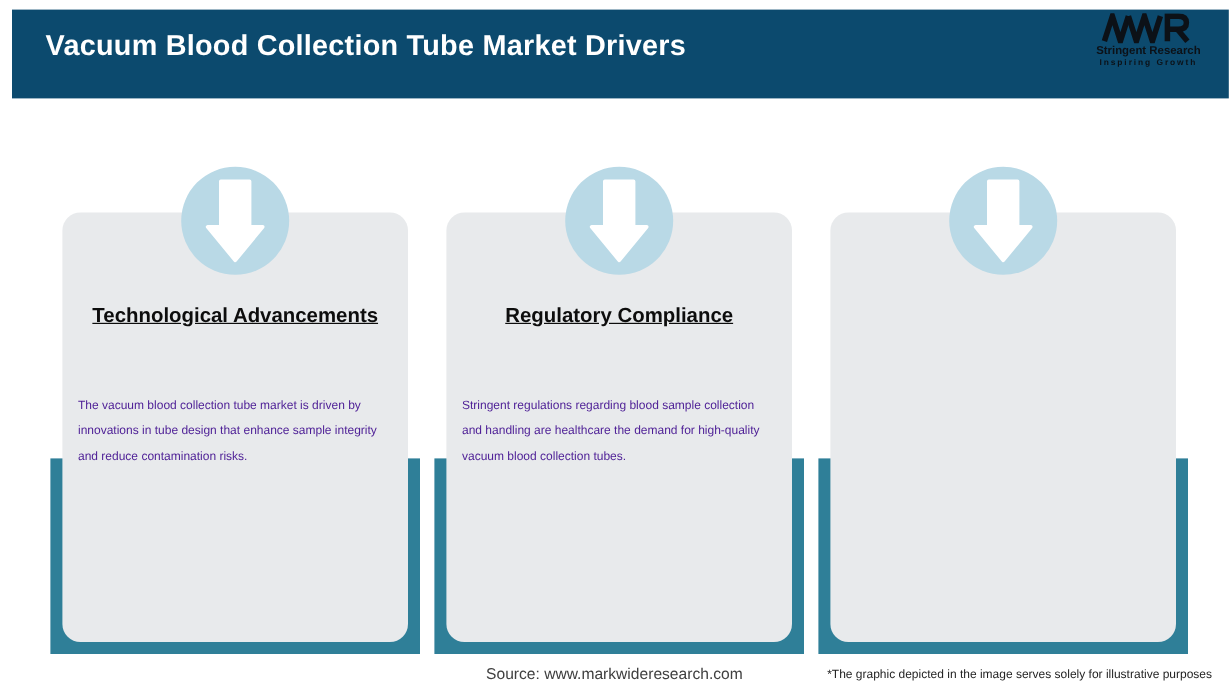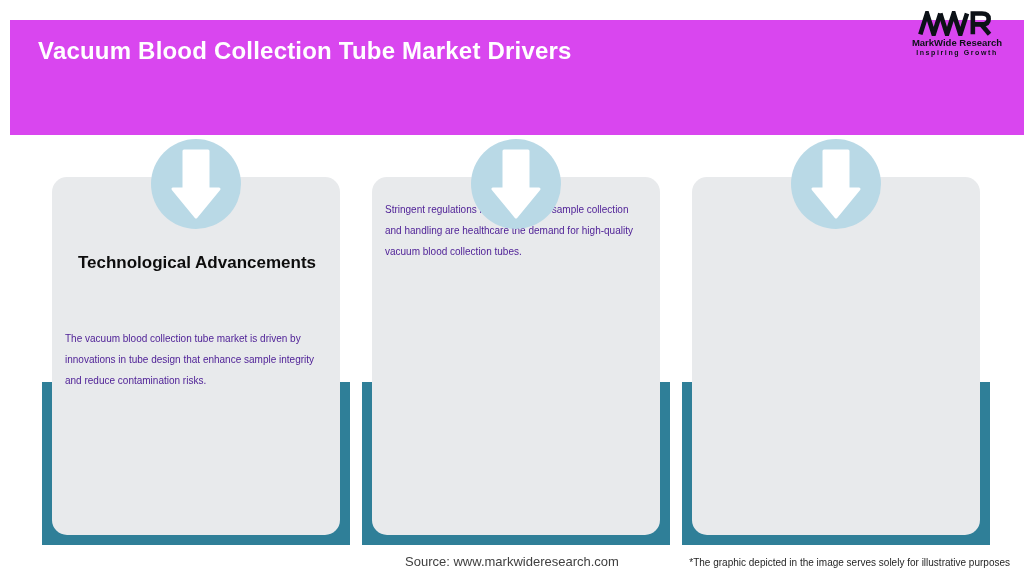--- a/index.html
+++ b/index.html
@@ -7,23 +7,23 @@
     width: 1024px; height: 576px;
     background: #ffffff;
     font-family: "Liberation Sans", sans-serif;
     position: relative;
     overflow: hidden;
   }
 
   
   .header {
     position: absolute;
-    left: 10px; top: 20px; right: 0;
-    height: 115px;
-    background: #d946ef;
+    left: 10px; top: 8px; right: 0;
+    height: 74px;
+    background: #0c4a6e;
   }
   .header h1 {
     margin: 0;
     padding: 16px 120px 0 28px;
     color: #ffffff;
     font-size: 24px;
     line-height: 30px;
     font-weight: 700;
     letter-spacing: 0.2px;
     white-space: nowrap;
@@ -63,23 +63,24 @@
     width: 288px; height: 358px;
     background: #E8EAEC;
     border-radius: 15px;
   }
   .c0 { left: 52px; } .c1 { left: 372px; } .c2 { left: 692px; }
   .card h2 {
     margin: 73px 24px 0;
     height: 56px;
     font-size: 17px;
     line-height: 26px;
-    text-align: right;
+    text-align: center;
     color: #0d0d0d;
     font-weight: 700;
+    text-decoration: underline;
   }
   .card p {
     margin: 22px 14px 0 13px;
     font-size: 10px;
     line-height: 21px;
     color: #4c1d95;
   }
 
   
   .circle {
@@ -120,34 +121,35 @@
 
   <div class="logo">
     <svg width="84" height="25" viewBox="0 0 100 30">
       <g fill="none" stroke="#0c1117" stroke-width="5.5">
         <path d="M6 28 L14 3 L22 28 L30 3"></path>
         <path d="M30 3 L38 28 L46 3 L54 28 L62 3"></path>
         <path d="M69 28 L69 3 L80 3 Q88 3 88 9.5 Q88 16 80 16 L69 16"></path>
         <path d="M79 16 L89 28"></path>
       </g>
     </svg>
-    <div class="logo-name">MarkWide Research</div>
+    <div class="logo-name">Stringent Research</div>
     <div class="logo-tagline">Inspiring Growth</div>
   </div>
 
   <div class="pillar p0"></div>
   <div class="pillar p1"></div>
   <div class="pillar p2"></div>
 
   <div class="card c0">
     <h2>Technological Advancements</h2>
     <p>The vacuum blood collection tube market is driven by innovations in tube design that enhance sample integrity and reduce contamination risks.</p>
   </div>
 
   <div class="card c1">
+    <h2>Regulatory Compliance</h2>
     <p>Stringent regulations regarding blood sample collection and handling are healthcare the demand for high-quality vacuum blood collection tubes.</p>
   </div>
 
   <div class="card c2">
   </div>
 
   <div class="circle ci0">
     <svg width="90" height="90" viewBox="0 0 90 90">
       <path d="M33 12 H57 V50 H68 L45 78 L22 50 H33 Z" fill="#ffffff" stroke="#ffffff" stroke-width="3" stroke-linejoin="round"></path>
     </svg>

